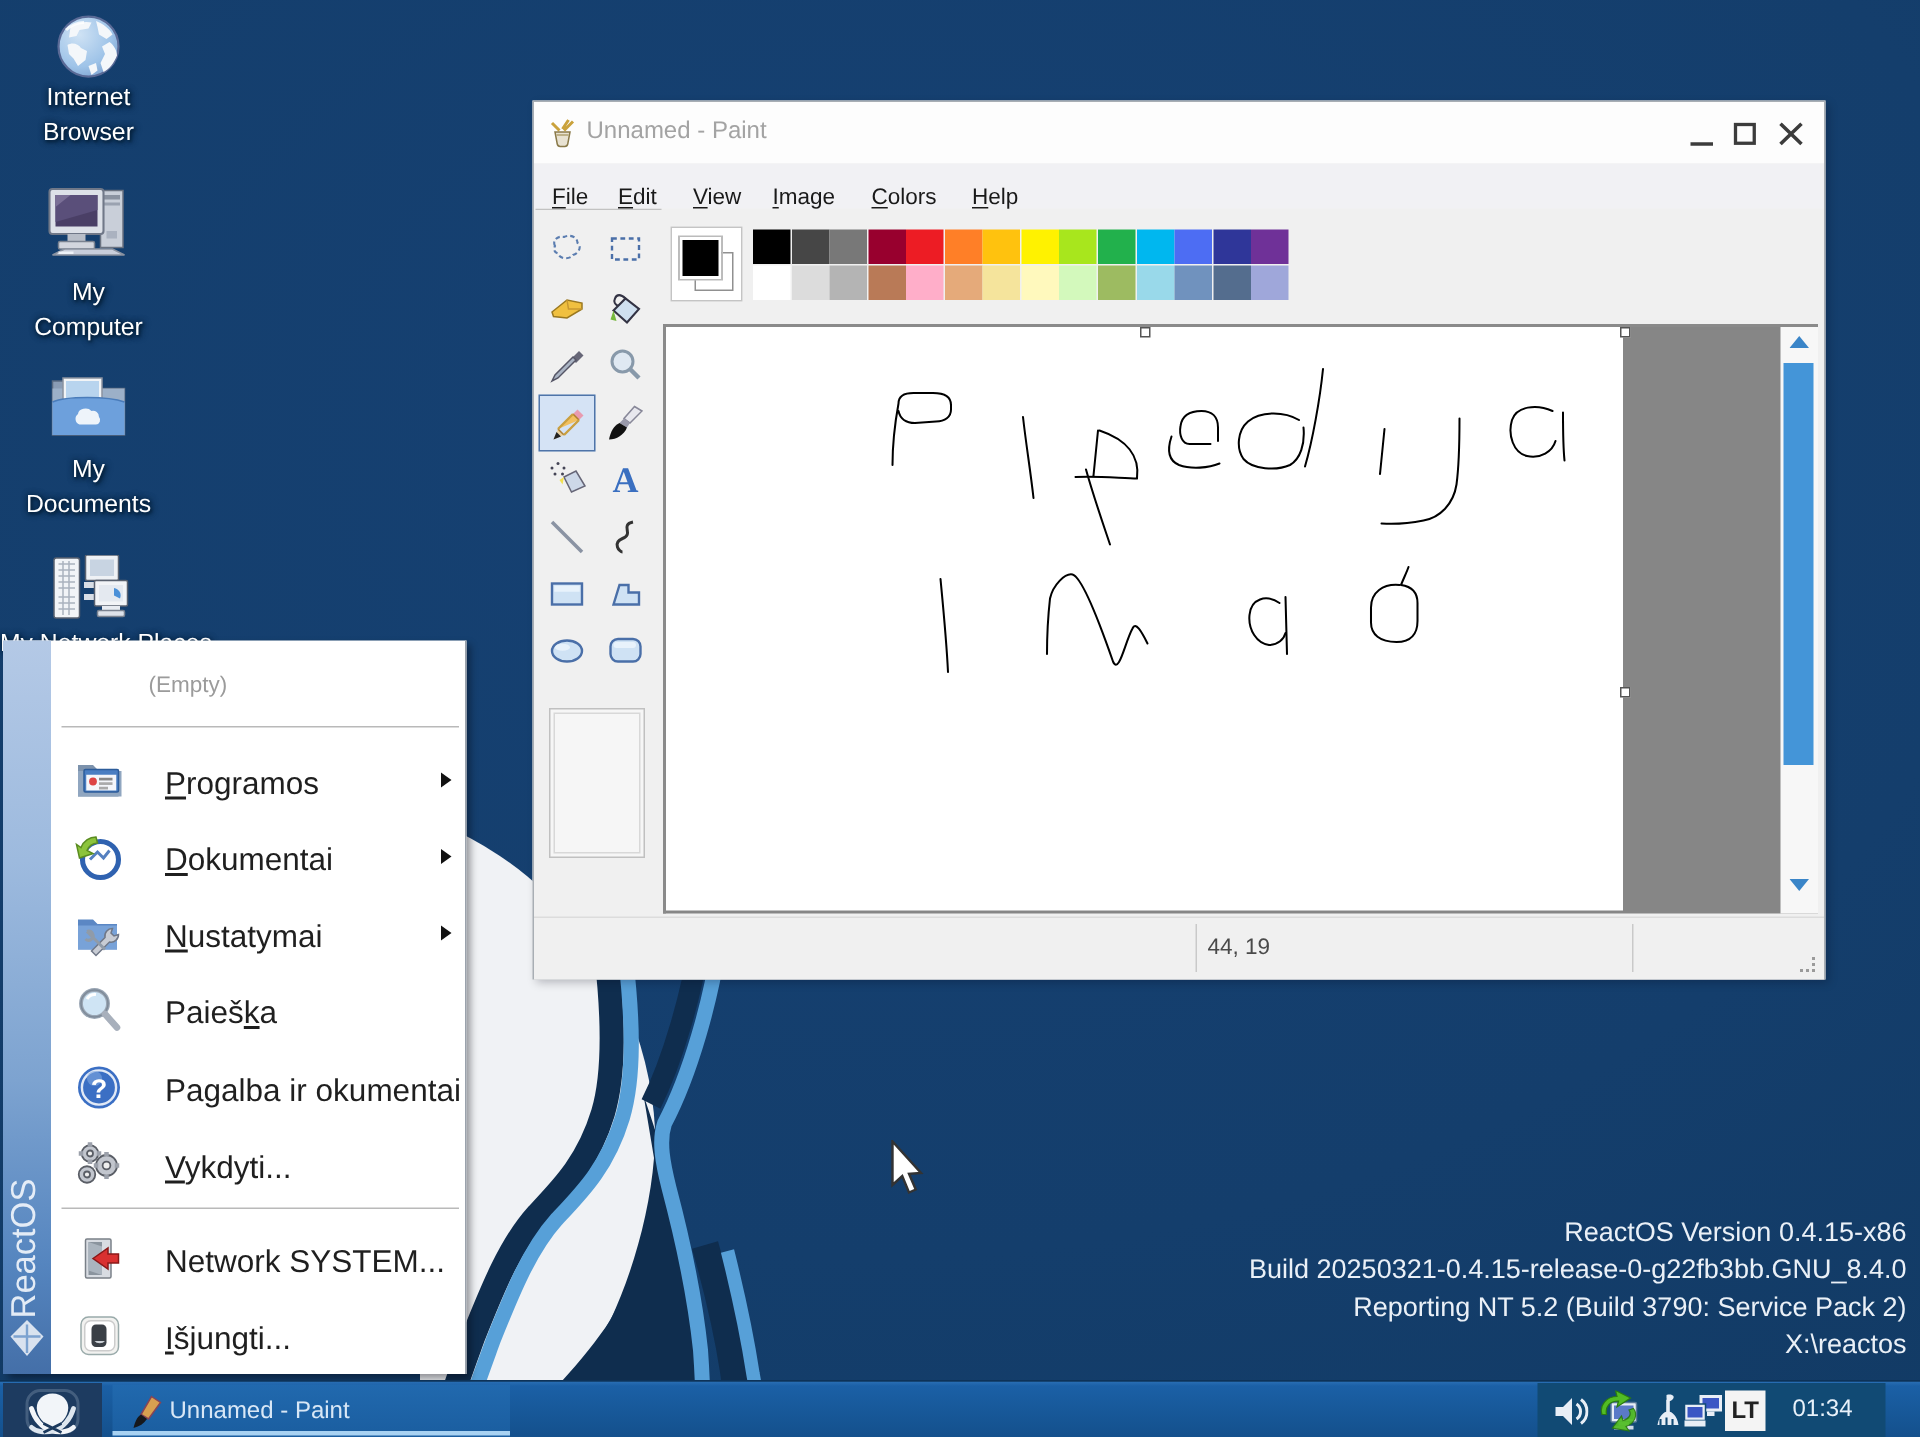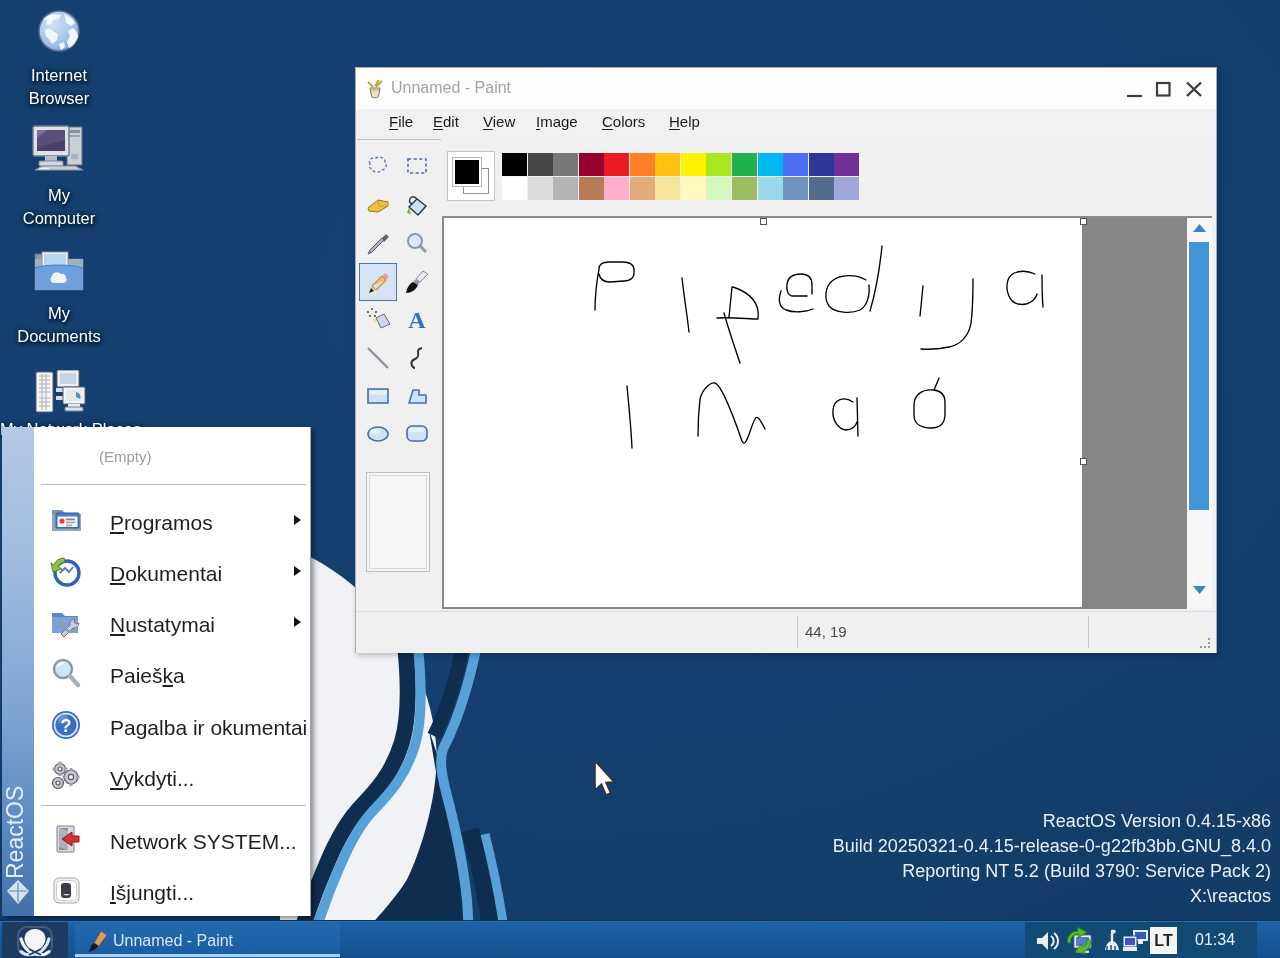--- a/index.html
+++ b/index.html
@@ -11,21 +11,21 @@
 .dico{position:absolute;width:118px;text-align:center;color:#fff;font-size:16.5px;line-height:23px;
   text-shadow:1px 1.5px 2px #05203a,0 0 4px #05203a,1px 1px 5px #05203a;}
 .dico svg{display:block;margin:0 auto;}
 
 #paint{left:355px;top:67px;width:862px;height:586px;background:#f0f0f0;
   border:1px solid #a8aeb4;box-sizing:border-box;box-shadow:2px 2px 6px rgba(0,0,20,.25);}
 #ptitle{position:absolute;left:0;top:0;width:100%;height:41px;background:#fdfdfd;}
 #ptitle .txt{position:absolute;left:35px;top:11px;color:#a3a3a3;font-size:16px;}
 #pmenu{position:absolute;left:0;top:41px;width:100%;height:30px;background:#f1f1f4;
   font-size:15px;color:#1a1a1a;}
-#pmenu span{position:absolute;top:4px;margin-left:21px;}
+#pmenu span{position:absolute;top:14px;}
 #pmenu u{text-decoration:underline;text-underline-offset:2px;}
 
 .tool{position:absolute;width:38px;height:38px;}
 .tool svg{position:absolute;left:5px;top:5px;}
 .tsel{background:#d5e3f5;border:1px solid #4f74a8;box-sizing:border-box;}
 
 .sw{position:absolute;width:25px;height:23px;}
 
 #smenu{left:2px;top:427px;width:309px;height:489px;background:#fff;border-right:1px solid #9aa2ac;box-sizing:border-box;
   box-shadow:3px 3px 5px rgba(0,0,10,.4);}
@@ -80,21 +80,21 @@
  </radialGradient>
  </defs>
  <circle cx="22" cy="21" r="20" fill="url(#gocean)" stroke="#5a6a96" stroke-width="1.5"></circle>
  <path d="M10,8 C14,5 20,4 24,5 L22,9 L16,10 L14,14 L9,15 Z" fill="#f4f7fa"></path>
  <path d="M27,4 C32,6 36,9 38,13 L34,16 L29,13 L28,8 Z" fill="#f4f7fa"></path>
  <path d="M36,18 C39,20 41,24 41,27 C39,32 36,36 32,38 L30,32 L33,26 L31,21 Z" fill="#f4f7fa"></path>
  <path d="M8,20 C11,18 15,19 17,22 L21,24 L20,30 L15,34 L12,29 L9,26 Z" fill="#f4f7fa"></path>
  <path d="M22,34 L27,32 L28,37 L24,40 Z" fill="#f4f7fa"></path>
  <path d="M7,10 C10,7 15,5 19,5" stroke="#ffffff" stroke-width="2" fill="none" opacity="0.8"></path>
 </svg>
- <div style="margin-top:10px">Internet<br>Browser</div>
+ <div style="">Internet<br>Browser</div>
 </div>
 <div class="dico" style="left:0px;top:124px">
  <svg id="icomypc" width="56" height="54" viewBox="0 0 56 54">
  <rect x="36" y="3" width="15" height="38" fill="#c9cfd9" stroke="#6a7280" stroke-width="1"></rect>
  <rect x="38" y="6" width="11" height="3" fill="#8a92a0"></rect>
  <rect x="38" y="11" width="11" height="2" fill="#9aa2b0"></rect>
  <rect x="40" y="30" width="7" height="5" fill="#aab2c0"></rect>
  <rect x="2" y="2" width="36" height="30" rx="2" fill="#dde1e8" stroke="#707888" stroke-width="1.4"></rect>
  <rect x="6" y="6" width="28" height="21" fill="#4a3f66"></rect>
  <path d="M6,6 h28 v10 l-28,8 Z" fill="#5a4f7a"></path>

